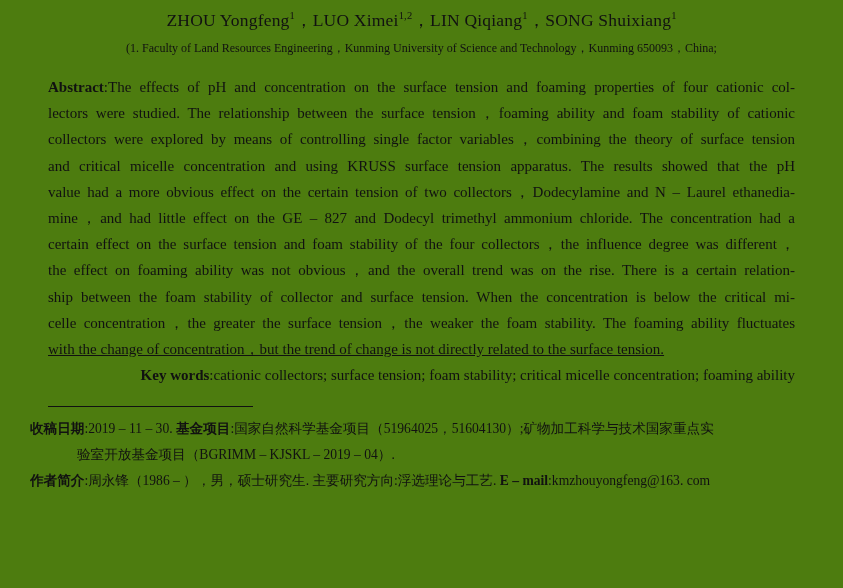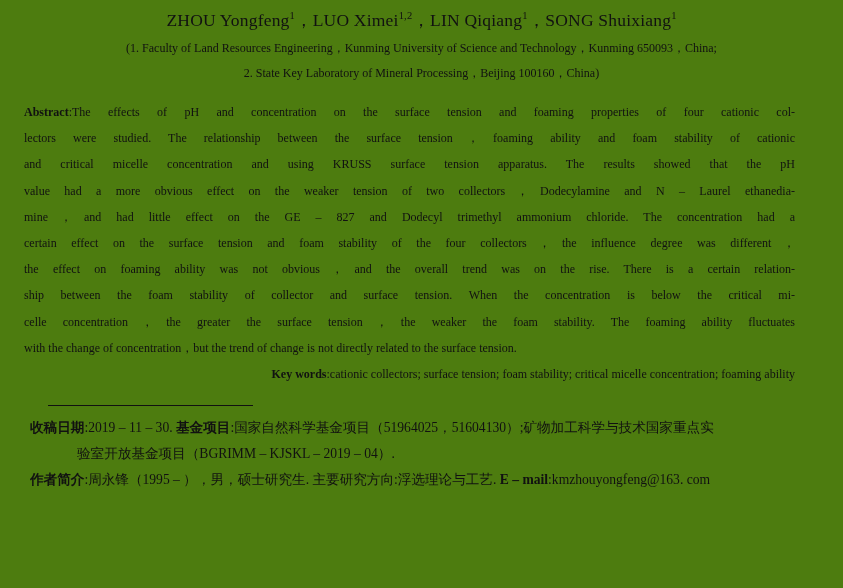--- a/index.html
+++ b/index.html
@@ -24,34 +24,35 @@
     vertical-align: super;
     line-height: 0;
   }
   .affiliations {
     margin-top: 3px;
     text-align: center;
     font-size: 12px;
     line-height: 25px;
   }
   .body-block {
-    margin: 13px 48px 0 24px;
-    font-size: 12px;
+    margin: 13px 48px 0 48px;
+    font-size: 15px;
   }
   .jline {
     text-align: justify;
     text-align-last: justify;
     line-height: 26.2px;
     height: 26.2px;
     overflow: hidden;
     white-space: nowrap;
   }
   .jline.last-line {
     text-align: right;
     text-align-last: left;
+    text-decoration: underline;
   }
   .kw-line {
     line-height: 26.2px;
     height: 26.2px;
     overflow: hidden;
     white-space: nowrap;
     text-align: right;
   }
   .bold { font-weight: bold; }
   .footnote-divider {
@@ -72,38 +73,38 @@
 <body>
 
 <div class="page">
 
   <div class="authors-line">
     <span><span>ZHOU Yongfeng</span><sup>1</sup></span><span>，</span><span><span>LUO Ximei</span><sup>1,2</sup></span><span>，</span><span><span>LIN Qiqiang</span><sup>1</sup></span><span>，</span><span><span>SONG Shuixiang</span><sup>1</sup></span>
   </div>
 
   <div class="affiliations">
     <div>(1. Faculty of Land Resources Engineering，Kunming University of Science and Technology，Kunming 650093，China;</div>
-    <div>2. State Key Laboratory of Mineral Processing，Beijing 100160，China)</div>
   </div>
 
   <div class="body-block">
     <div class="jline"><span class="bold">Abstract</span><span>:</span><span>The effects of pH and concentration on the surface tension and foaming properties of four cationic col-</span></div>
     <div class="jline">lectors were studied. The relationship between the surface tension，foaming ability and foam stability of cationic</div>
+    <div class="jline">collectors were explored by means of controlling single factor variables，combining the theory of surface tension</div>
     <div class="jline">and critical micelle concentration and using KRUSS surface tension apparatus. The results showed that the pH</div>
-    <div class="jline">value had a more obvious effect on the weaker tension of two collectors，Dodecylamine and N – Laurel ethanedia-</div>
+    <div class="jline">value had a more obvious effect on the certain tension of two collectors，Dodecylamine and N – Laurel ethanedia-</div>
     <div class="jline">mine，and had little effect on the GE – 827 and Dodecyl trimethyl ammonium chloride. The concentration had a</div>
     <div class="jline">certain effect on the surface tension and foam stability of the four collectors，the influence degree was different，</div>
     <div class="jline">the effect on foaming ability was not obvious，and the overall trend was on the rise. There is a certain relation-</div>
     <div class="jline">ship between the foam stability of collector and surface tension. When the concentration is below the critical mi-</div>
     <div class="jline">celle concentration，the greater the surface tension，the weaker the foam stability. The foaming ability fluctuates</div>
     <div class="jline last-line">with the change of concentration，but the trend of change is not directly related to the surface tension.</div>
     <div class="kw-line"><span class="bold">Key words</span><span>:</span><span>cationic collectors; surface tension; foam stability; critical micelle concentration; foaming ability</span></div>
   </div>
 
   <div class="footnote-divider"></div>
 
   <div class="footnotes">
     <div class="footnote-line"><span class="bold">收稿日期</span><span>:2019 – 11 – 30. </span><span class="bold">基金项目</span><span>:国家自然科学基金项目（51964025，51604130）;矿物加工科学与技术国家重点实</span></div>
     <div class="footnote-line footnote-cont">验室开放基金项目（BGRIMM – KJSKL – 2019 – 04）.</div>
-    <div class="footnote-line"><span class="bold">作者简介</span><span>:周永锋（1995 – ），男，硕士研究生. 主要研究方向:浮选理论与工艺. </span><span class="bold">E – mail</span><span>:kmzhouyongfeng@163. com</span></div>
+    <div class="footnote-line"><span class="bold">作者简介</span><span>:周永锋（1986 – ），男，硕士研究生. 主要研究方向:浮选理论与工艺. </span><span class="bold">E – mail</span><span>:kmzhouyongfeng@163. com</span></div>
   </div>
 
 </div>
 
 </body></html>

